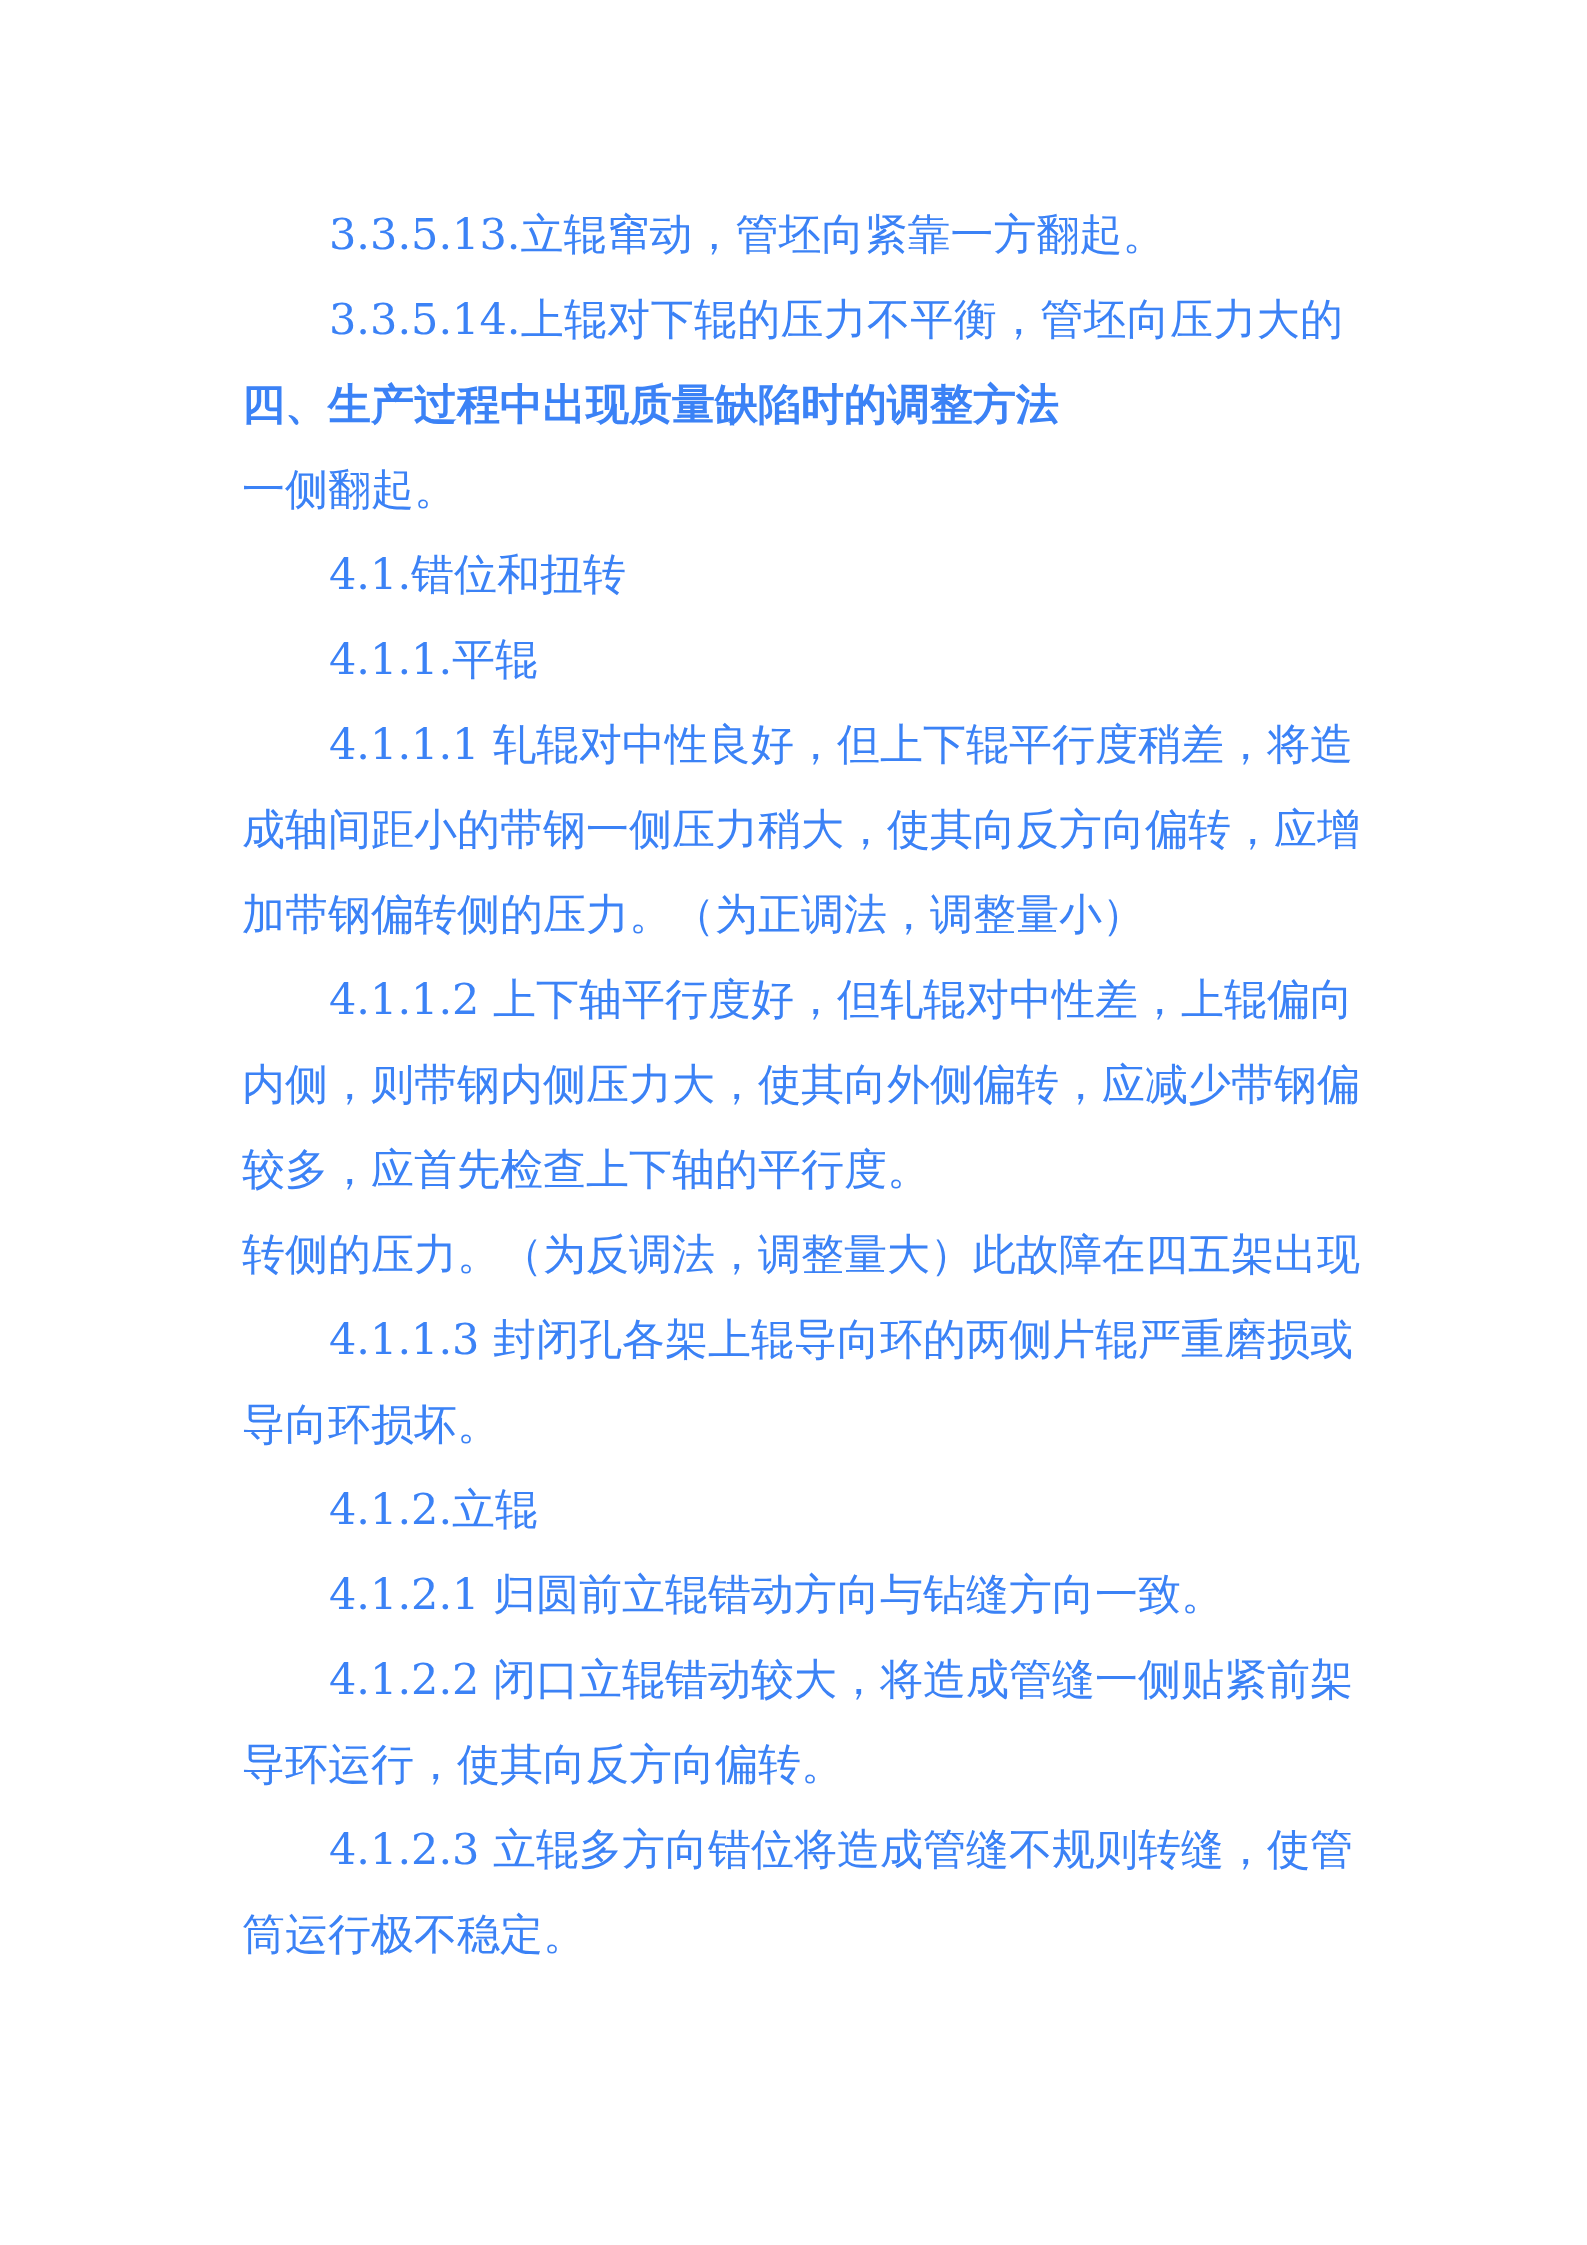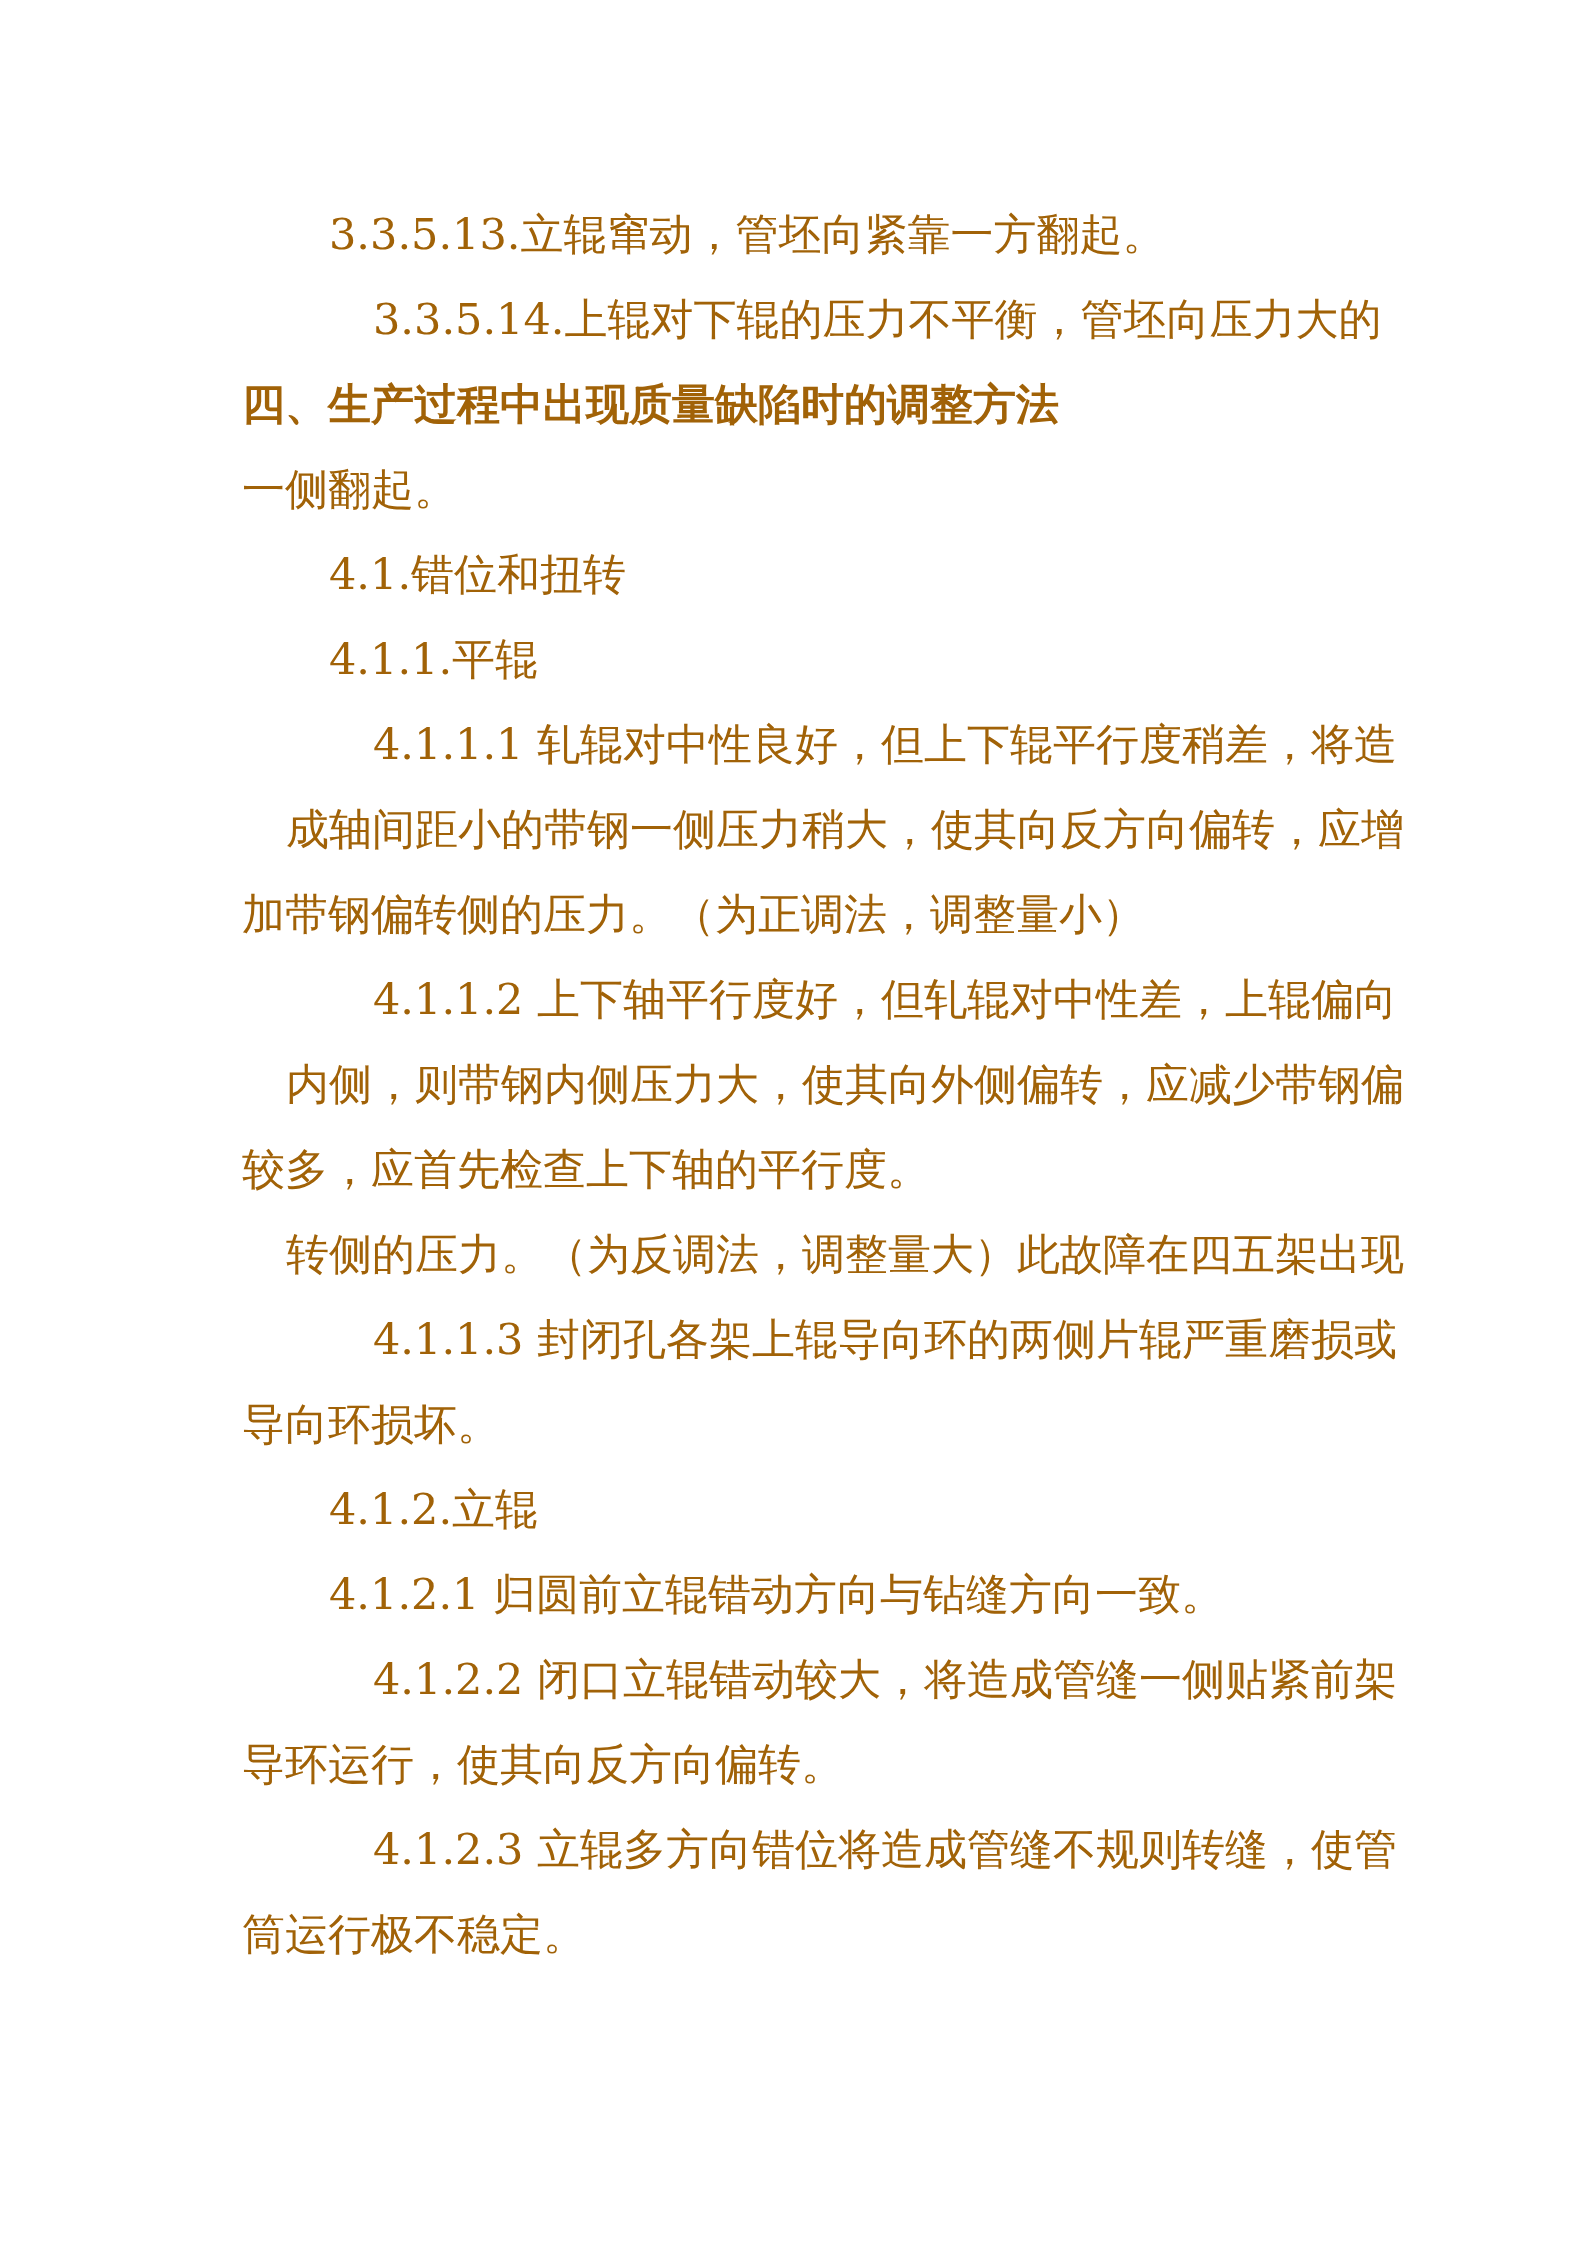--- a/index.html
+++ b/index.html
@@ -5,21 +5,21 @@
   html, body {
     margin: 0;
     padding: 0;
     background: #ffffff;
   }
   .page {
     position: relative;
     width: 1587px;
     height: 2245px;
     background: #ffffff;
-    color: #a16207;
+    color: #3b82f6;
     font-family: "DejaVu Serif", "Liberation Serif", serif;
     overflow: hidden;
   }
   .text-block {
     box-sizing: border-box;
     width: 100%;
     height: 100%;
     padding: 192px 244px 0 242px;
   }
   .line {
@@ -30,21 +30,20 @@
     letter-spacing: 0px;
   }
   .line.indent {
     padding-left: 87px;
   }
   
   .line.fill {
     text-align: justify;
     text-align-last: justify;
     text-justify: inter-character;
-    margin-left: 44px;
   }
   .line.heading {
     font-family: "DejaVu Sans", "Liberation Sans", sans-serif;
     font-weight: 700;
   }
 </style>
 </head>
 <body>
 
 <div class="page">

